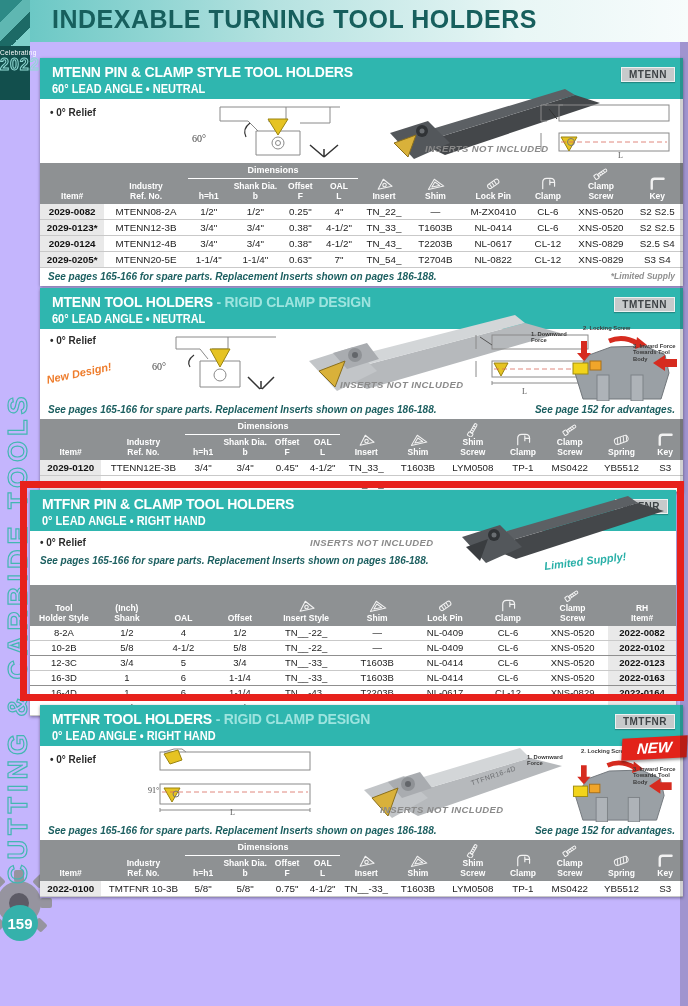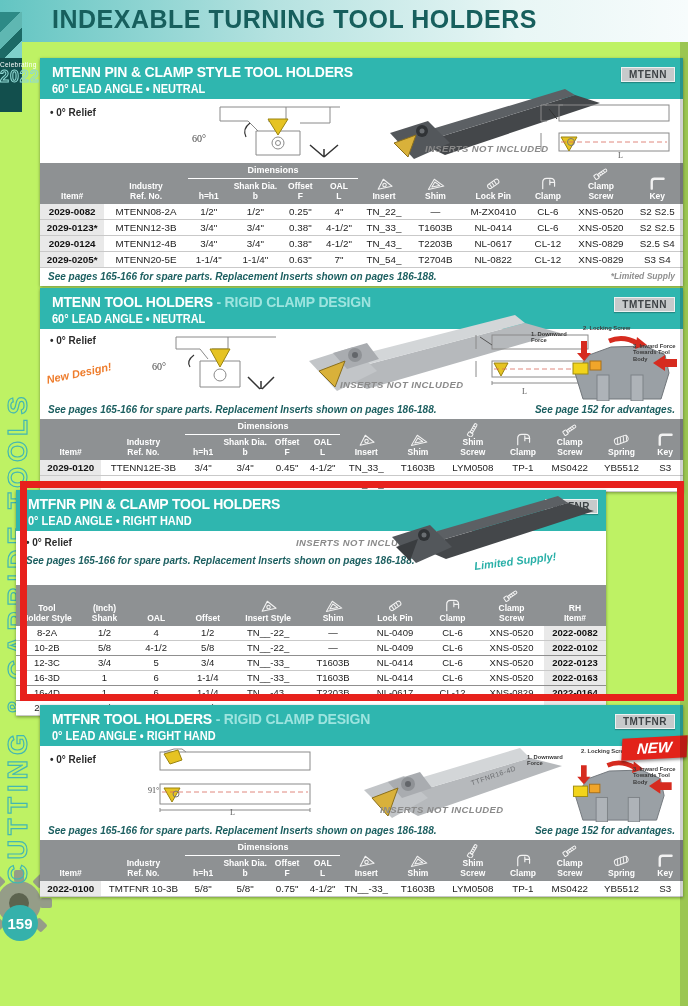--- a/index.html
+++ b/index.html
@@ -1,23 +1,23 @@
 <!DOCTYPE html>
 <html><head>
 <meta charset="utf-8">
 <style>
   *{box-sizing:border-box;margin:0;padding:0}
   html,body{width:688px;height:1006px}
   body{font-family:"Liberation Sans","DejaVu Sans",sans-serif;background:#4c4c4c;position:relative;overflow:hidden}
-  .page{position:absolute;inset:0;background:#bef264}
+  .page{position:absolute;inset:0;background:#c4b5fd}
 
   
   .topbar{position:absolute;left:0;top:0;width:688px;height:42px;background:linear-gradient(90deg,#63c5c2 0%,#a9ded c 35%,#d9efee 65%,#f2fafa 100%);background:linear-gradient(90deg,#63c5c2 0%,#b5e2e0 40%,#e8f6f5 75%,#f7fcfc 100%)}
   .topbar h1{position:absolute;left:52px;top:5px;font-size:25px;font-weight:800;color:#175f5d;letter-spacing:.5px;transform:scaleY(1.05)}
-  .logo{position:absolute;left:0;top:12px;width:22px;height:100px;background:#124f4d;z-index:6;text-align:center}
+  .logo{position:absolute;left:0;top:0;width:30px;height:100px;background:#124f4d;z-index:6;text-align:center}
   .logo-img{height:46px;background:
     linear-gradient(135deg,#2d8a86 0 30%,#5fb7b2 30% 55%,#1c6a66 55% 75%,#7fd0ca 75%);}
   .logo-cel{font-size:6.5px;color:#fff;margin-top:3px;letter-spacing:.3px}
   .logo-year{font-size:16px;font-weight:800;letter-spacing:1px;color:transparent;-webkit-text-stroke:1px #8fd8d3}
 
   
   .side-text{position:absolute;left:3px;top:392px;height:492px;writing-mode:vertical-rl;transform:rotate(180deg);font-size:27px;font-weight:700;letter-spacing:5px;color:transparent;-webkit-text-stroke:1.2px #43b7b2;white-space:nowrap;z-index:2}
   .gear{position:absolute;left:-16px;top:868px;z-index:1;opacity:.85}
   .page-num{position:absolute;left:2px;top:905px;width:36px;height:36px;border-radius:50%;background:#35b1ab;color:#fff;font-size:15px;font-weight:700;display:flex;align-items:center;justify-content:center;z-index:3}
   .edge{position:absolute;right:0;top:42px;width:8px;bottom:0;background:rgba(0,0,0,.18);z-index:7}
@@ -52,21 +52,21 @@
   .dt .hic svg{height:15px;width:auto;display:block}
   .dt td{font-size:9.8px;color:#1d1d1d;text-align:center;padding:2px 1px;border-bottom:1px solid #c9c9c9;white-space:nowrap;overflow:hidden}
   .dt td.strong{font-weight:700;background:#e9e9e9;color:#111}
   .dt tr.heavy td{border-bottom:1.4px solid #8f8f8f}
   .t3 .dt td{padding:1.5px 1px;font-size:9.5px}
 
   .redbox{position:absolute;left:20px;top:481px;width:664px;height:220px;border:7px solid #e7211c;z-index:8;pointer-events:none}
 
   .card1{top:58px}
   .card2{top:288px}
-  .card3{top:490px;left:16px;width:590px}
+  .card3{top:490px;left:30px;width:646px}
   .card4{top:705px}
 
   .b1{height:64px}.b2{height:72px}.b3{height:54px}.b4{height:76px}
   svg.sketch{position:absolute}
 </style>
 </head>
 <body>
 
 <div class="page">
 

